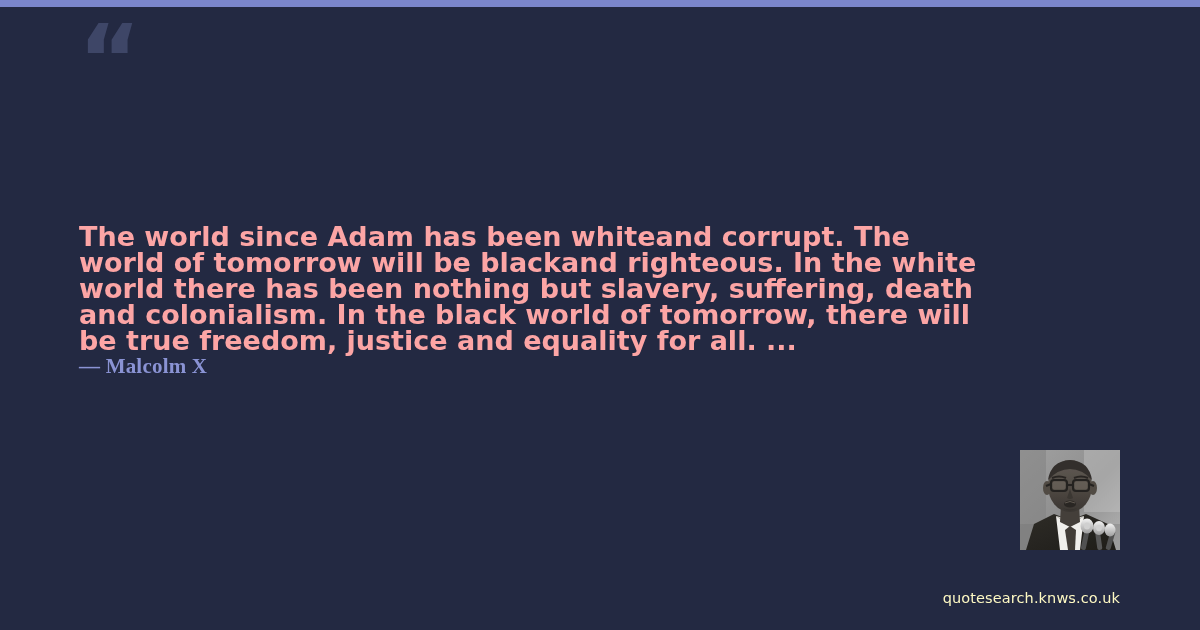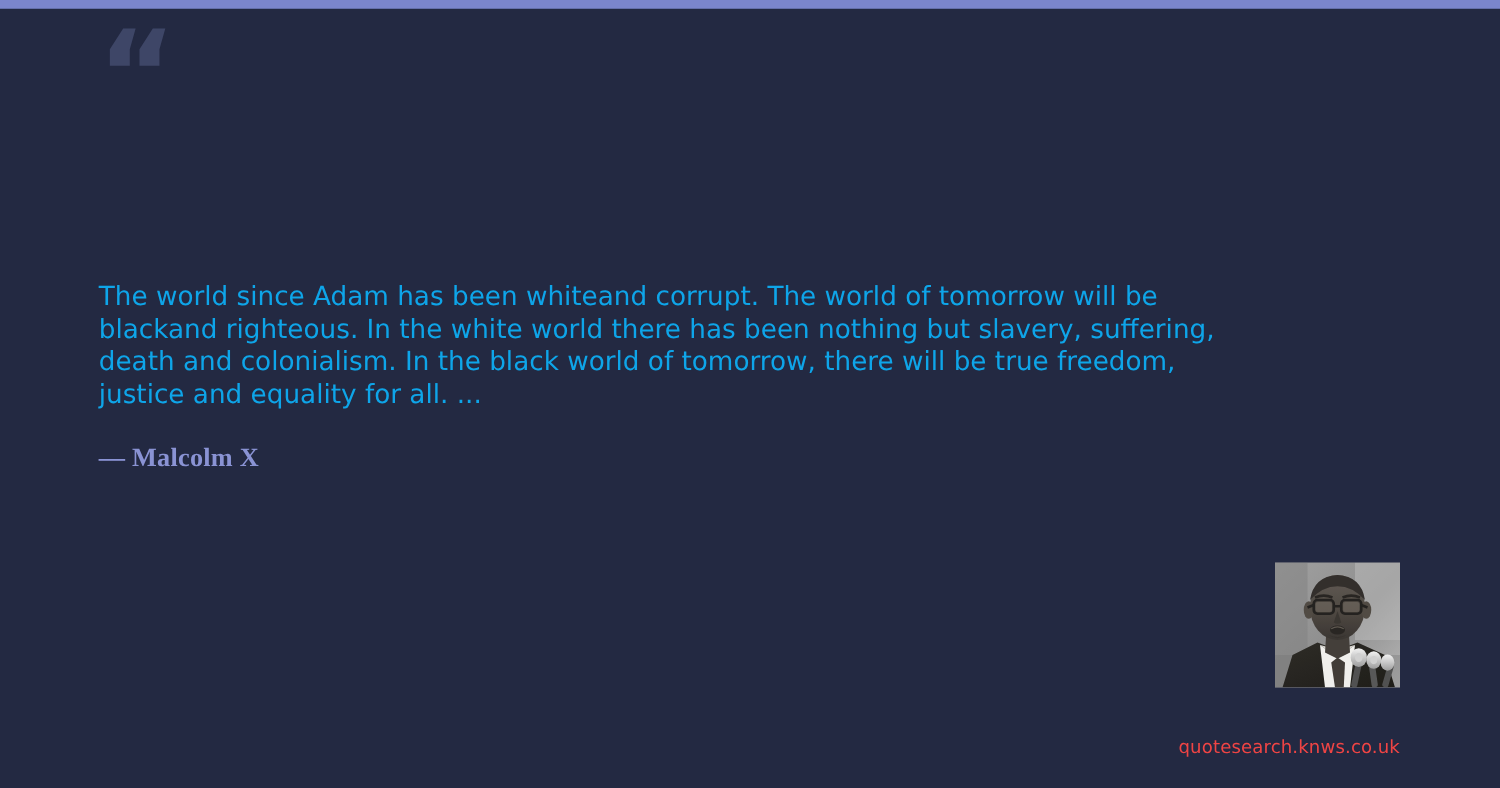--- a/index.html
+++ b/index.html
@@ -37,24 +37,24 @@
     letter-spacing:-2px;
     user-select:none;
   }
 
   
   .quote-body {
     position:absolute;
     left:79px; top:224px;
     width:900px;
     font-family:"DejaVu Sans", sans-serif;
-    font-size:21px;
+    font-size:27px;
     line-height:26px;
-    color:#0ea5e9;
-    font-weight:400;
+    color:#fca5a5;
+    font-weight:700;
   }
 
   
   .attribution {
     position:absolute;
     left:79px; top:354px;
     font-family:Liberation Serif, serif;
     font-size:21px;
     font-weight:700;
     color:#8a93d4;
@@ -71,21 +71,21 @@
     background:#8c8c8c;
   }
   .portrait svg { display:block; width:100px; height:100px; }
 
   
   .source-url {
     position:absolute;
     right:80px; bottom:24px;
     font-family:"DejaVu Sans", sans-serif;
     font-size:14.5px;
-    color:#ef4444;
+    color:#fef9c3;
     letter-spacing:0.1px;
     white-space:nowrap;
     margin-left:48px;
   }
 </style>
 </head>
 <body>
 
 <div class="card">
 

